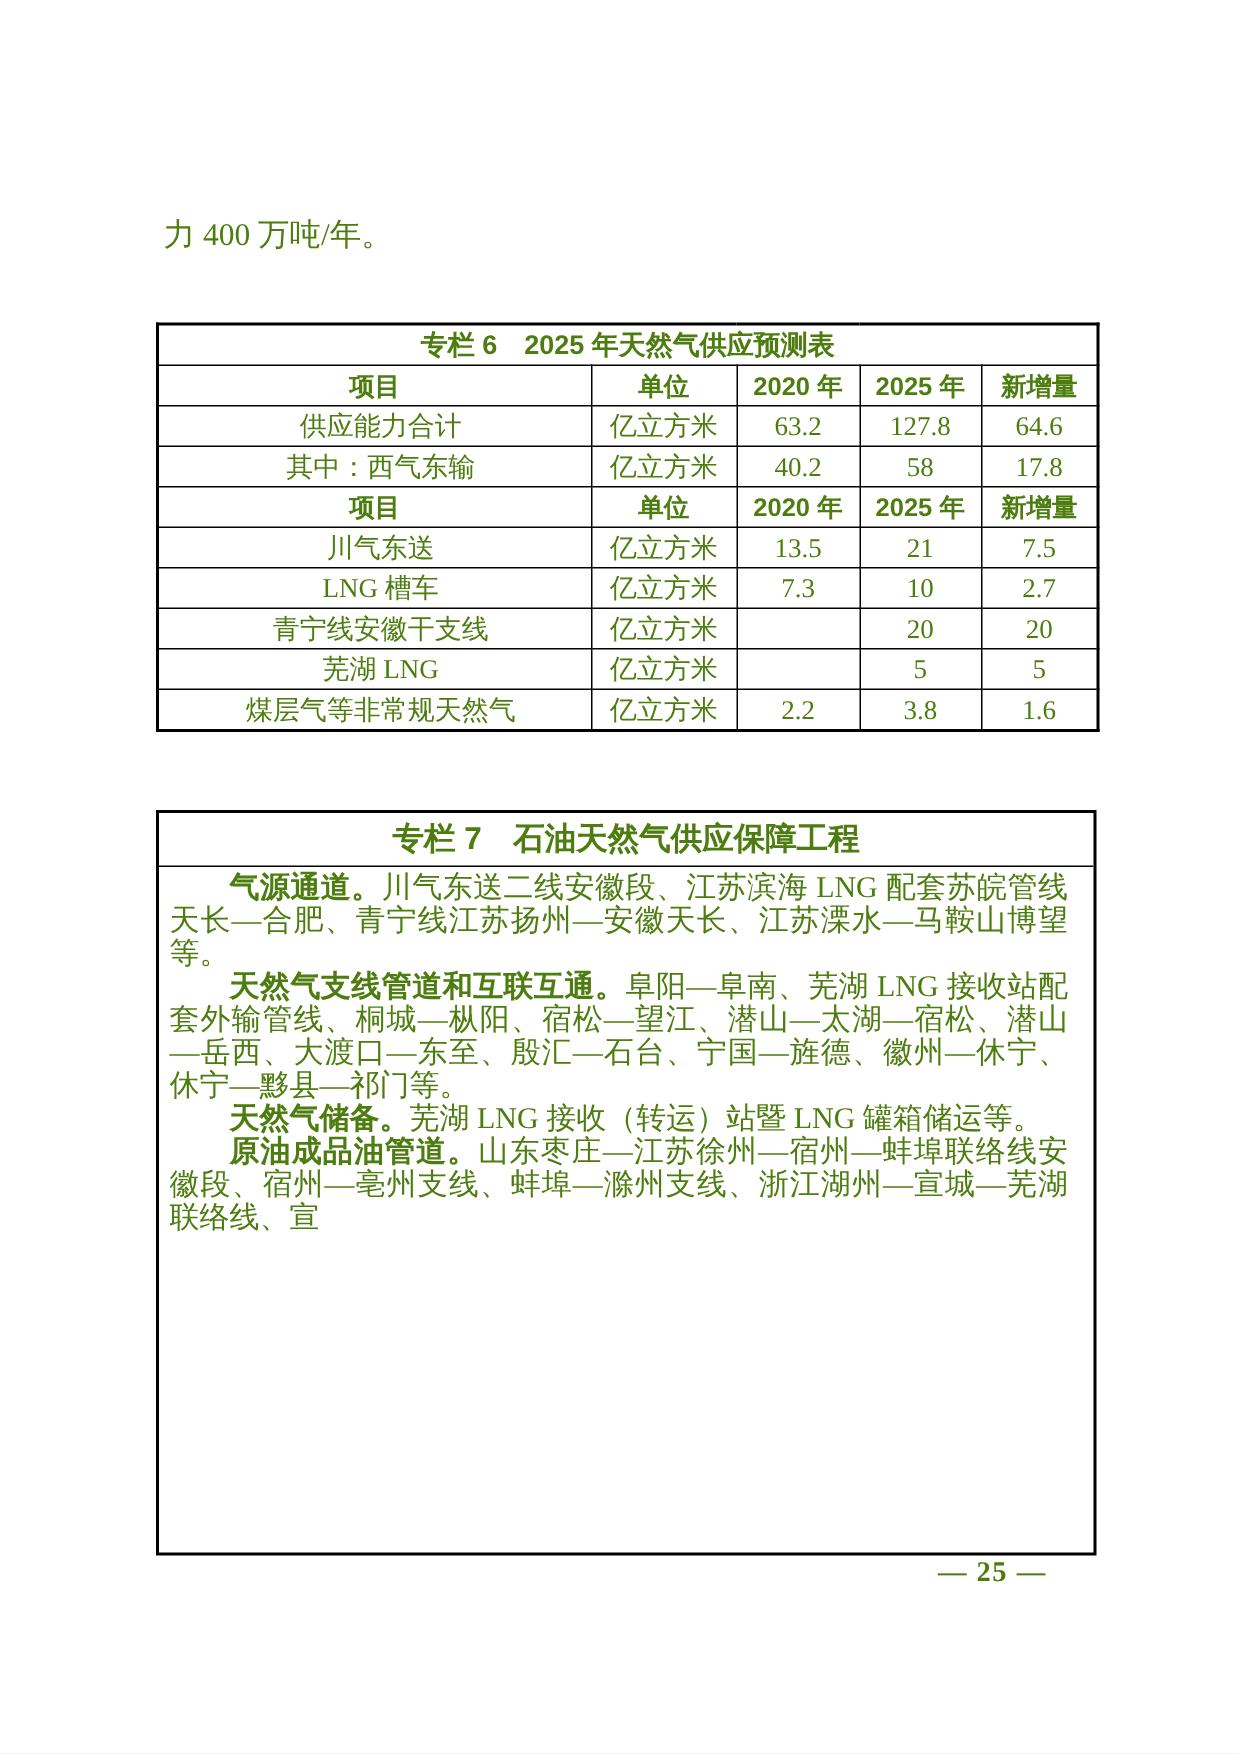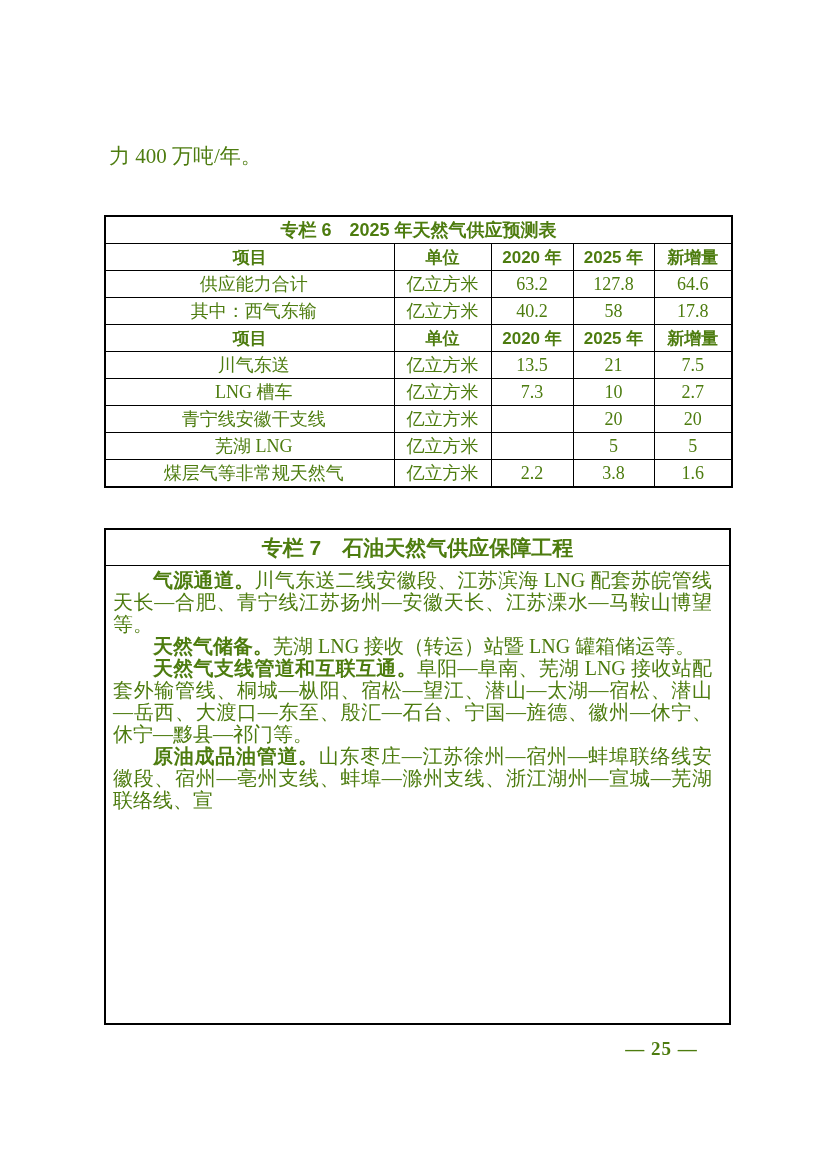--- a/index.html
+++ b/index.html
@@ -68,21 +68,21 @@
     font-size: 18px;
   }
   .forecast-table td.item {
     text-align: center;
     padding-left: 8px;
   }
   
   .box7 {
     position: absolute;
     left: 0;
-    top: 528px;
+    top: 540px;
     width: 627px;
     height: 497px;
     border: 2px solid #000;
     box-sizing: border-box;
     overflow: hidden;
   }
   .box7-title {
     height: 35px;
     line-height: 35px;
     border-bottom: 1px solid #000;
@@ -197,22 +197,22 @@
           <td>3.8</td>
           <td>1.6</td>
         </tr>
       </tbody>
     </table>
 
     <div class="box7">
       <div class="box7-title">专栏 7　石油天然气供应保障工程</div>
       <div class="box7-body">
         <p><span class="lead">气源通道。</span><span>川气东送二线安徽段、江苏滨海 LNG 配套苏皖管线天长—合肥、青宁线江苏扬州—安徽天长、江苏溧水—马鞍山博望等。</span></p>
+        <p><span class="lead">天然气支线管道和互联互通。</span><span>阜阳—阜南、芜湖 LNG 接收站配套外输管线、桐城—枞阳、宿松—望江、潜山—太湖—宿松、潜山—岳西、大渡口—东至、殷汇—石台、宁国—旌德、徽州—休宁、休宁—黟县—祁门等。</span></p>
         <p><span class="lead">天然气储备。</span><span>芜湖 LNG 接收（转运）站暨 LNG 罐箱储运等。</span></p>
-        <p><span class="lead">天然气支线管道和互联互通。</span><span>阜阳—阜南、芜湖 LNG 接收站配套外输管线、桐城—枞阳、宿松—望江、潜山—太湖—宿松、潜山—岳西、大渡口—东至、殷汇—石台、宁国—旌德、徽州—休宁、休宁—黟县—祁门等。</span></p>
         <p><span class="lead">原油成品油管道。</span><span>山东枣庄—江苏徐州—宿州—蚌埠联络线安徽段、宿州—亳州支线、蚌埠—滁州支线、浙江湖州—宣城—芜湖联络线、宣</span></p>
       </div>
     </div>
 
     <div class="page-number">— 25 —</div>
 
   </div>
 </div>
 
 </body></html>

